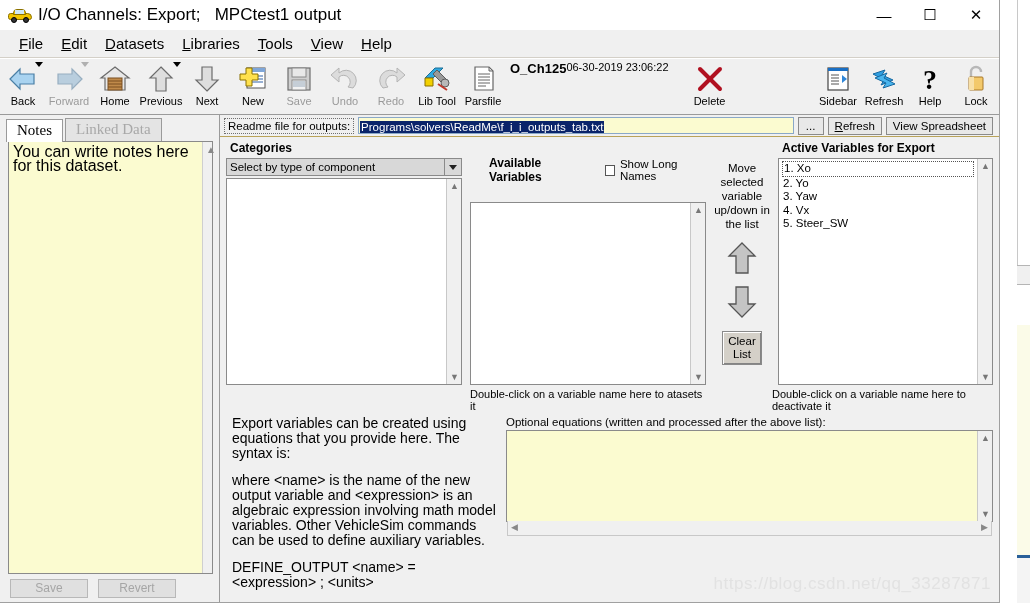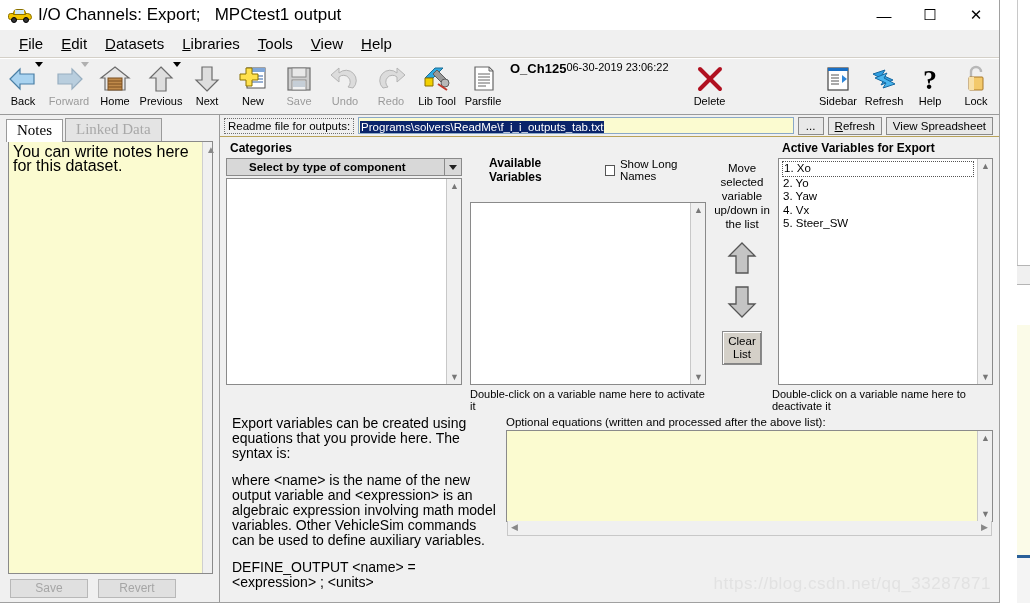--- a/index.html
+++ b/index.html
@@ -141,21 +141,21 @@
       margin-left:6px; }
   .col-active { flex:1 1 auto; display:flex; flex-direction:column; margin-left:6px; min-width:0;}
 
   .hdr { font-size:12px; font-weight:bold; margin:0 0 3px 4px; }
   .hdr-row { display:flex; align-items:center; margin:0 0 3px 4px; gap:5px; }
   .hdr-row .cb { width:11px;height:11px;border:1px solid #555; background:#fff; }
   .hdr-row .cbl { font-size:11.5px; font-weight:normal; }
 
   .combo {
     height:18px; background:#d8d8d8; border:1px solid #8a8a8a; display:flex; align-items:center;
-    font-size:11.5px; padding-left:22px; position:relative;font-weight:bold;
+    font-size:11.5px; padding-left:3px; position:relative;
   }
   .combo .arrow {
     position:absolute; right:0; top:0; width:17px; height:16px; background:#d8d8d8;
     border-left:1px solid #8a8a8a; display:flex; align-items:center; justify-content:center;
   }
   .combo .arrow i { width:0;height:0;border-left:4px solid transparent;border-right:4px solid transparent;
     border-top:5px solid #202020; display:block; }
 
   .listbox {
     flex:1 1 auto; background:#ffffff; border:1px solid #8a8a8a; display:flex; min-height:0;
@@ -549,21 +549,21 @@
             <div class="vscroll">
               <div class="ar top">▲</div>
               <div class="ar bot">▼</div>
             </div>
           </div>
         </div>
       </div>
 
       <div class="hints">
         <div class="hint-l"></div>
-        <div class="hint-a">Double-click on a variable name here to activate it</div>
+        <div class="hint-a">Double-click on a variable name here to atasets it</div>
         <div class="hint-sp"></div>
         <div class="hint-r">Double-click on a variable name here to deactivate it</div>
       </div>
 
       <div class="lowerrow">
         <div class="help-text">
           <p>Export variables can be created using equations that you provide here. The syntax is:</p>
           <p>where &lt;name&gt; is the name of the new output variable and &lt;expression&gt; is an algebraic expression involving math model variables. Other VehicleSim commands can be used to define auxiliary variables.</p>
           <p>DEFINE_OUTPUT &lt;name&gt; = &lt;expression&gt; ; &lt;units&gt;</p>
         </div>

